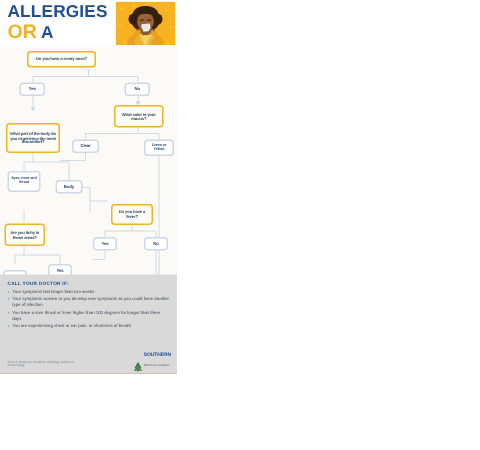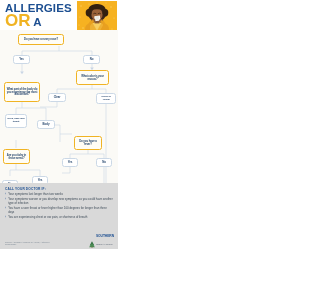--- a/index.html
+++ b/index.html
@@ -12,21 +12,21 @@
   .page { position: relative; width: 118px; height: 249px; background: #a16207; }
 
   
   .header { position: relative; height: 30px; background: #ffffff; }
   .title-wrap { position: absolute; left: 5px; top: 3px; width: 72px; }
   .t-line1 {
     font-size: 11.5px; font-weight: bold; color: #1d4f91;
     letter-spacing: 0.1px; line-height: 11.5px;
   }
   .t-line2 { line-height: 11.5px; margin-top: 0.5px; }
-  .t-or { font-size: 17px; font-weight: bold; color: #f0b323; }
+  .t-or { font-size: 13px; font-weight: bold; color: #f0b323; }
   .t-cold { font-size: 11.5px; font-weight: bold; color: #1d4f91; }
 
   
   .illo { position: absolute; right: 1px; top: 1px; width: 40px; height: 35px; overflow: hidden; }
   .illo svg { display: block; }
 
   
   .flow { position: relative; height: 204px; background: #fbfaf6; }
   .flow svg.lines { position: absolute; left: 0; top: 0; }
 

